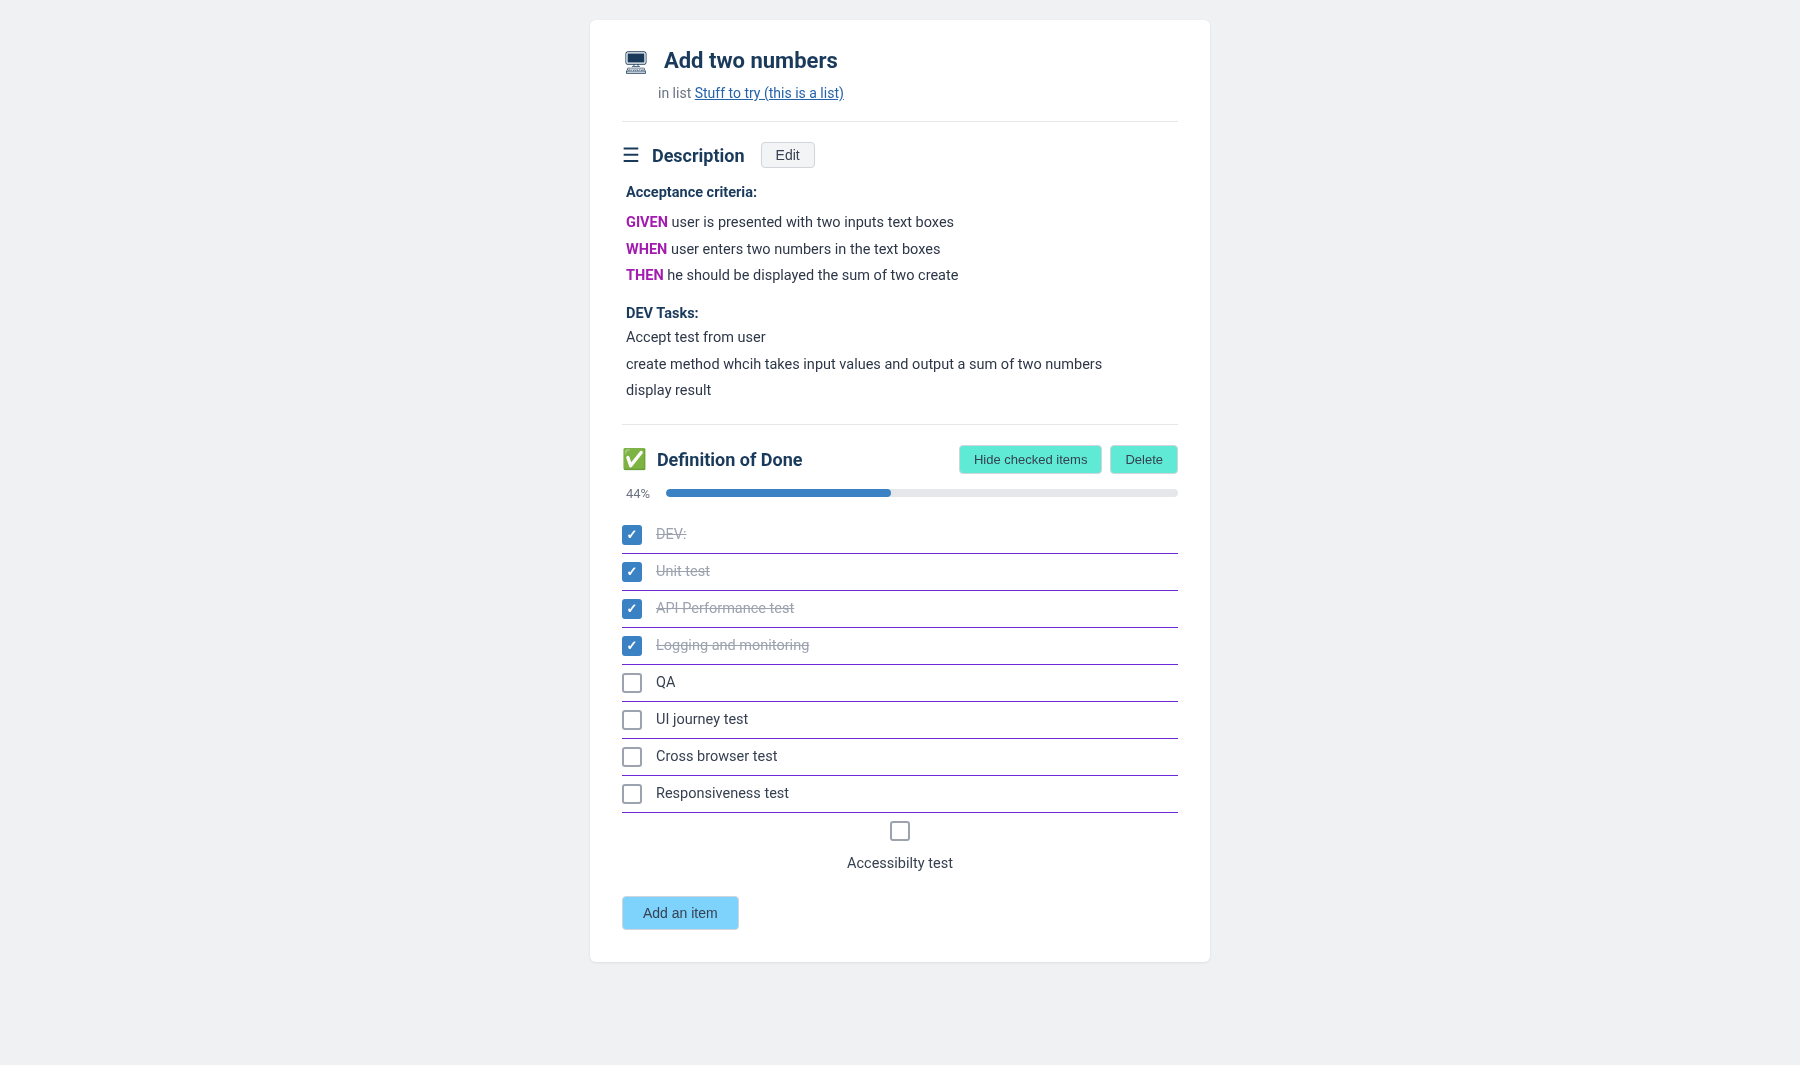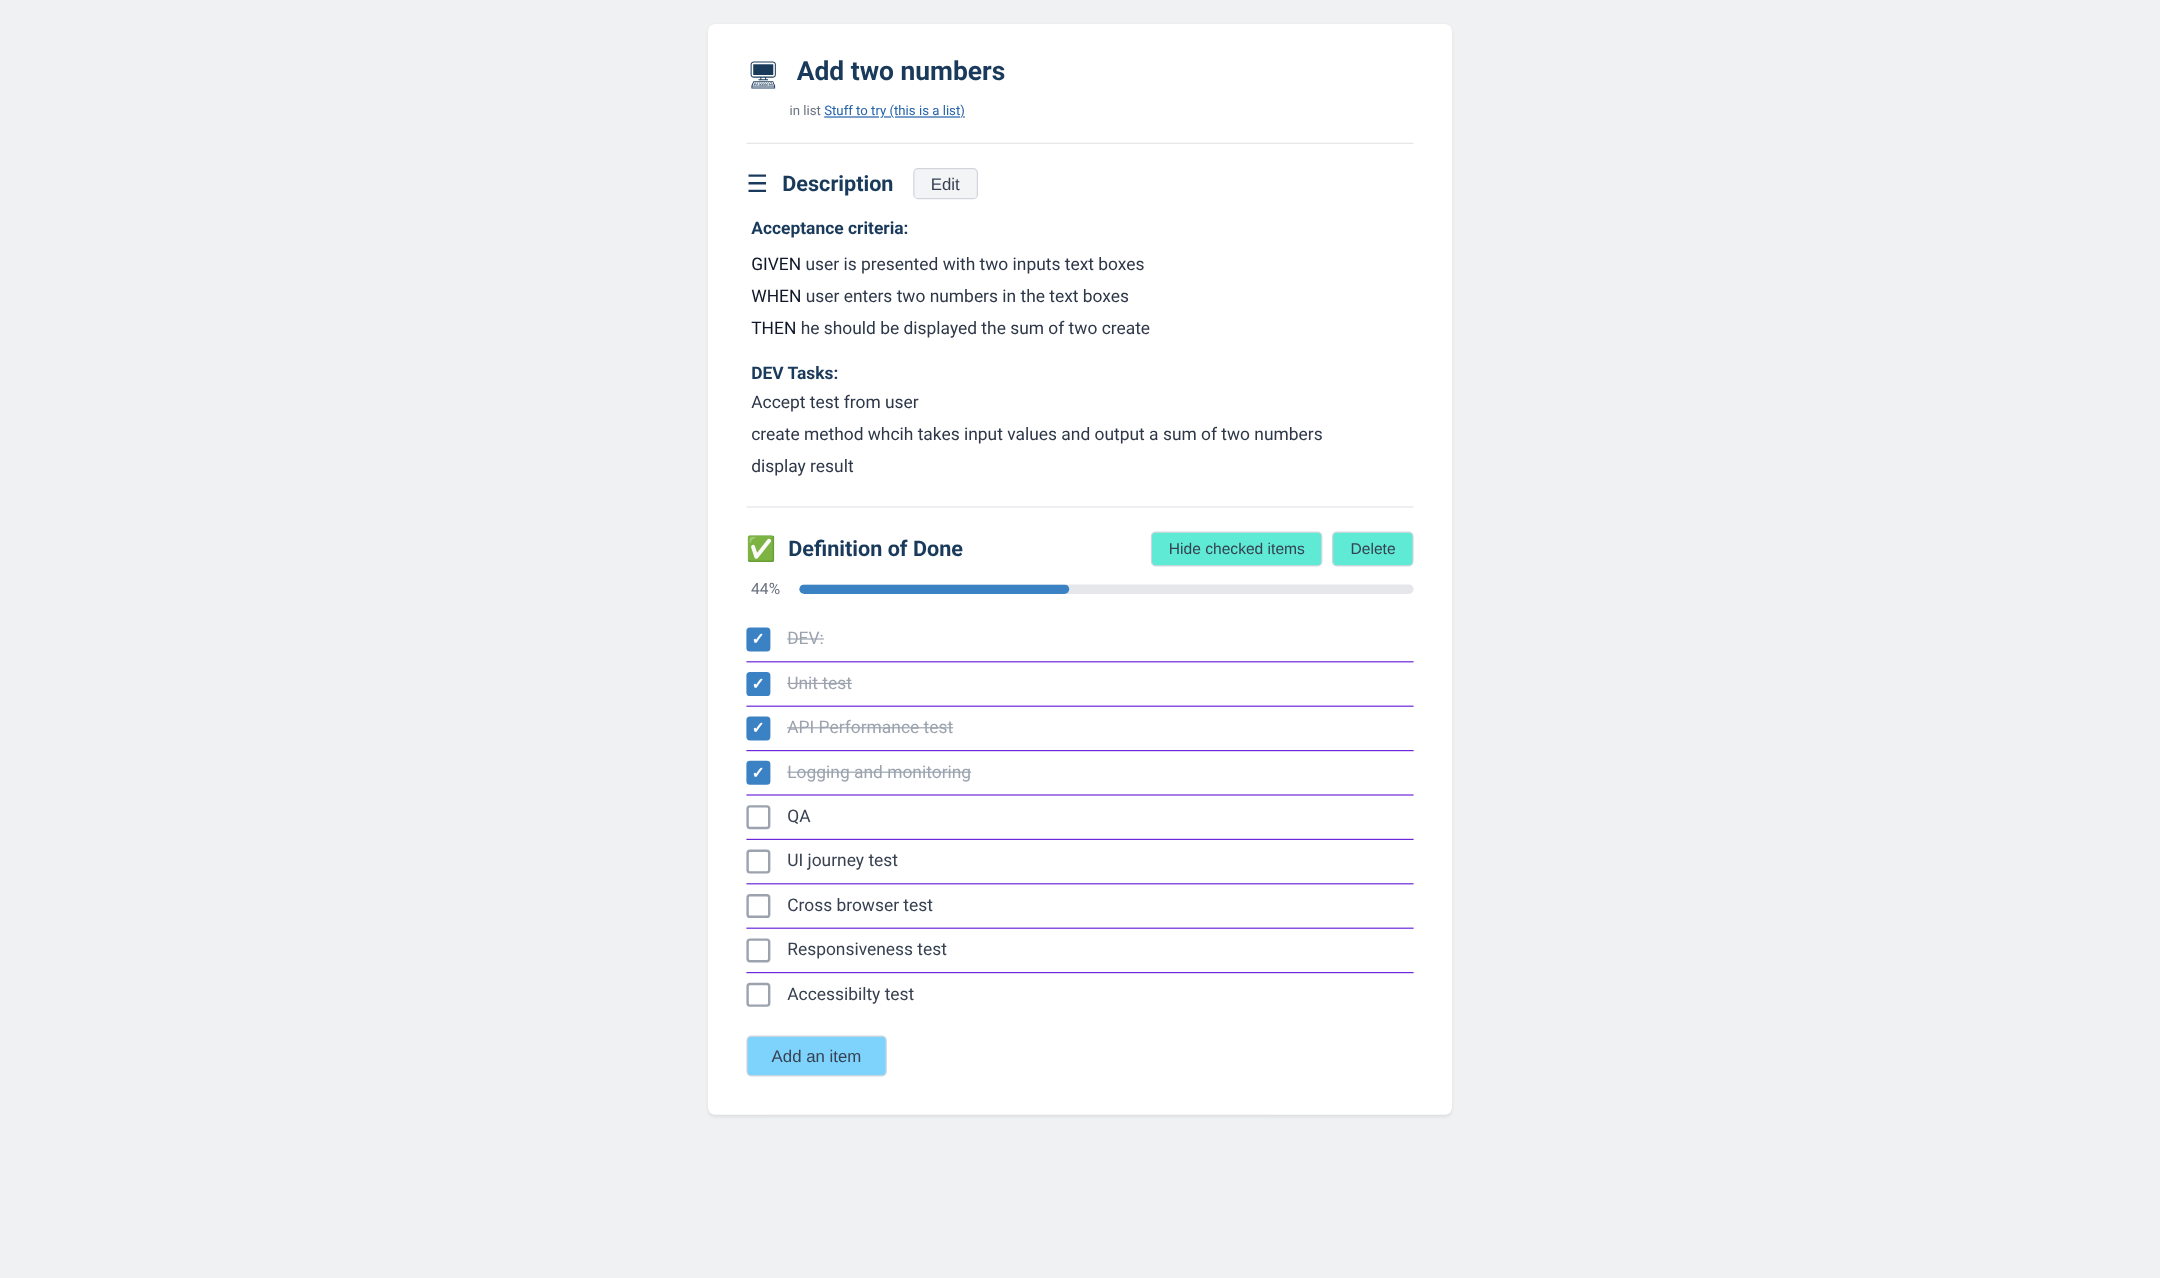--- a/index.html
+++ b/index.html
@@ -42,21 +42,21 @@
     }
 
     .card-title {
       font-size: 22px;
       font-weight: 700;
       color: #1a3a5c;
       line-height: 1.2;
     }
 
     .card-subtitle {
-      font-size: 11px;
+      font-size: 14px;
       color: #6b7280;
       margin-left: 36px;
       margin-bottom: 16px;
     }
 
     .card-subtitle a {
       color: #2563ab;
       text-decoration: underline;
     }
 
@@ -112,22 +112,22 @@
     }
 
     .description-content p {
       font-size: 14.5px;
       line-height: 1.7;
       color: #2d3748;
       margin-bottom: 2px;
     }
 
     .description-content p strong {
-      font-weight: 400;
-      color: #0f172a;
+      font-weight: 700;
+      color: #a21caf;
     }
 
     .description-content .dev-tasks {
       margin-top: 16px;
     }
 
     .description-content .dev-tasks .label {
       margin-bottom: 4px;
     }
 
@@ -200,20 +200,21 @@
     .checklist-item {
       display: flex;
       align-items: center;
       gap: 14px;
       padding: 8px 0;
       border-bottom: 1px solid #6d28d9;
     }
 
     .checklist-item:last-child {
       border-bottom: none;
+      flex-direction: column;
     }
 
     .checkbox {
       width: 20px;
       height: 20px;
       border: 2px solid #9ca3af;
       border-radius: 3px;
       display: flex;
       align-items: center;
       justify-content: center;

